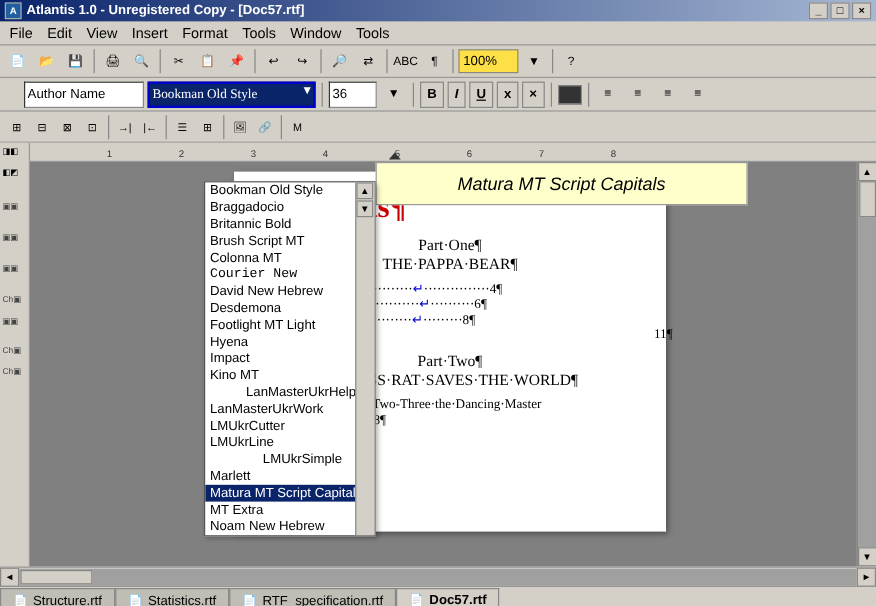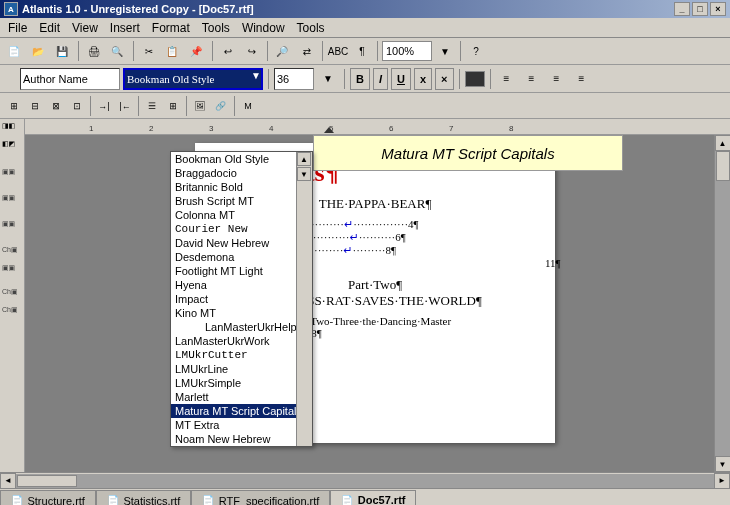--- a/index.html
+++ b/index.html
@@ -63,21 +63,21 @@
       width: 22px;
       height: 22px;
       display: flex; align-items: center; justify-content: center;
       cursor: pointer;
       font-size: 10px;
     }
     .toolbar-separator { width: 1px; height: 20px; background: #888; margin: 0 2px; }
     .toolbar-input {
       height: 20px;
       border: 1px solid #888;
-      background: #ffffff;
+      background: #fde047;
       padding: 0 3px;
       font-size: 11px;
     }
 
     
     .font-toolbar {
       background: #d4d0c8;
       display: flex;
       align-items: center;
       padding: 2px 20px;
@@ -449,39 +449,40 @@
               <div class="font-list-item" style="font-family: &quot;Colonna MT&quot;, sans-serif;">Colonna MT</div>
               <div class="font-list-item" style="font-family: &quot;Courier New&quot;, sans-serif;">Courier New</div>
               <div class="font-list-item" style="font-family: &quot;David New Hebrew&quot;, sans-serif;">David New Hebrew</div>
               <div class="font-list-item" style="font-family: Desdemona, sans-serif;">Desdemona</div>
               <div class="font-list-item" style="font-family: &quot;Footlight MT Light&quot;, sans-serif;">Footlight MT Light</div>
               <div class="font-list-item" style="font-family: Hyena, sans-serif;">Hyena</div>
               <div class="font-list-item" style="font-family: Impact, sans-serif;">Impact</div>
               <div class="font-list-item" style="font-family: &quot;Kino MT&quot;, sans-serif;">Kino MT</div>
               <div class="font-list-item" style="font-family: LanMasterUkrHelp, sans-serif; margin-left: 30px;">LanMasterUkrHelp</div>
               <div class="font-list-item" style="font-family: LanMasterUkrWork, sans-serif;">LanMasterUkrWork</div>
-              <div class="font-list-item" style="font-family: Liberation Mono, monospace;">LMUkrCutter</div>
+              <div class="font-list-item" style="font-family: Liberation Sans, sans-serif;">LMUkrCutter</div>
               <div class="font-list-item" style="font-family: LMUkrLine, sans-serif;">LMUkrLine</div>
-              <div class="font-list-item" style="font-family: LMUkrSimple, sans-serif;">LMUkrSimple</div>
+              <div class="font-list-item" style="font-family: LMUkrSimple, sans-serif; margin-left: 44px;">LMUkrSimple</div>
               <div class="font-list-item" style="font-family: Marlett, sans-serif;">Marlett</div>
               <div class="font-list-item selected" style="font-family: &quot;Matura MT Script Capitals&quot;, sans-serif;">Matura MT Script Capitals</div>
               <div class="font-list-item" style="font-family: &quot;MT Extra&quot;, sans-serif;">MT Extra</div>
               <div class="font-list-item" style="font-family: &quot;Noam New Hebrew&quot;, sans-serif;">Noam New Hebrew</div>
             </div>
           <div class="font-list-scrollbar">
             <div style="width:14px;height:14px;background:#d4d0c8;border:1px solid #888;display:flex;align-items:center;justify-content:center;font-size:8px;cursor:pointer;">▲</div>
             <div style="flex:1;background:#a0a0a0;width:14px;margin:1px auto;"></div>
             <div style="width:14px;height:14px;background:#d4d0c8;border:1px solid #888;display:flex;align-items:center;justify-content:center;font-size:8px;cursor:pointer;">▼</div>
           </div>
         </div>
 
         <div style="margin-left:170px; margin-top:8px;">
           <div style="background:white; width:360px; min-height:300px; padding:15px 30px; box-shadow:2px 2px 5px rgba(0,0,0,0.4);">
             <div style="color:#cc0000; font-size:26px; font-weight:bold; font-family:'Times New Roman',serif;">Contents¶</div>
             <div style="height:8px;"></div>
+            <div style="text-align:center; font-size:13px; font-family:'Times New Roman',serif;">Part·One¶</div>
             <div style="text-align:center; font-size:13px; font-family:'Times New Roman',serif;">THE·PAPPA·BEAR¶</div>
             <div style="height:6px;"></div>
             <div style="font-size:11px; font-family:'Times New Roman',serif; padding-left:20px;">folds·····················<span style="color:#0000cc;">↵</span>···············4¶</div>
             <div style="font-size:11px; font-family:'Times New Roman',serif; padding-left:20px;">ected·Delay··············<span style="color:#0000cc;">↵</span>··········6¶</div>
             <div style="font-size:11px; font-family:'Times New Roman',serif; padding-left:20px;">Zoo······················<span style="color:#0000cc;">↵</span>·········8¶</div>
             <div style="font-size:11px; font-family:'Times New Roman',serif; padding-left:320px;">11¶</div>
             <div style="height:8px;"></div>
             <div style="text-align:center; font-size:13px; font-family:'Times New Roman',serif;">Part·Two¶</div>
             <div style="text-align:center; font-size:13px; font-family:'Times New Roman',serif;">AINLESS·RAT·SAVES·THE·WORLD¶</div>
             <div style="height:6px;"></div>

